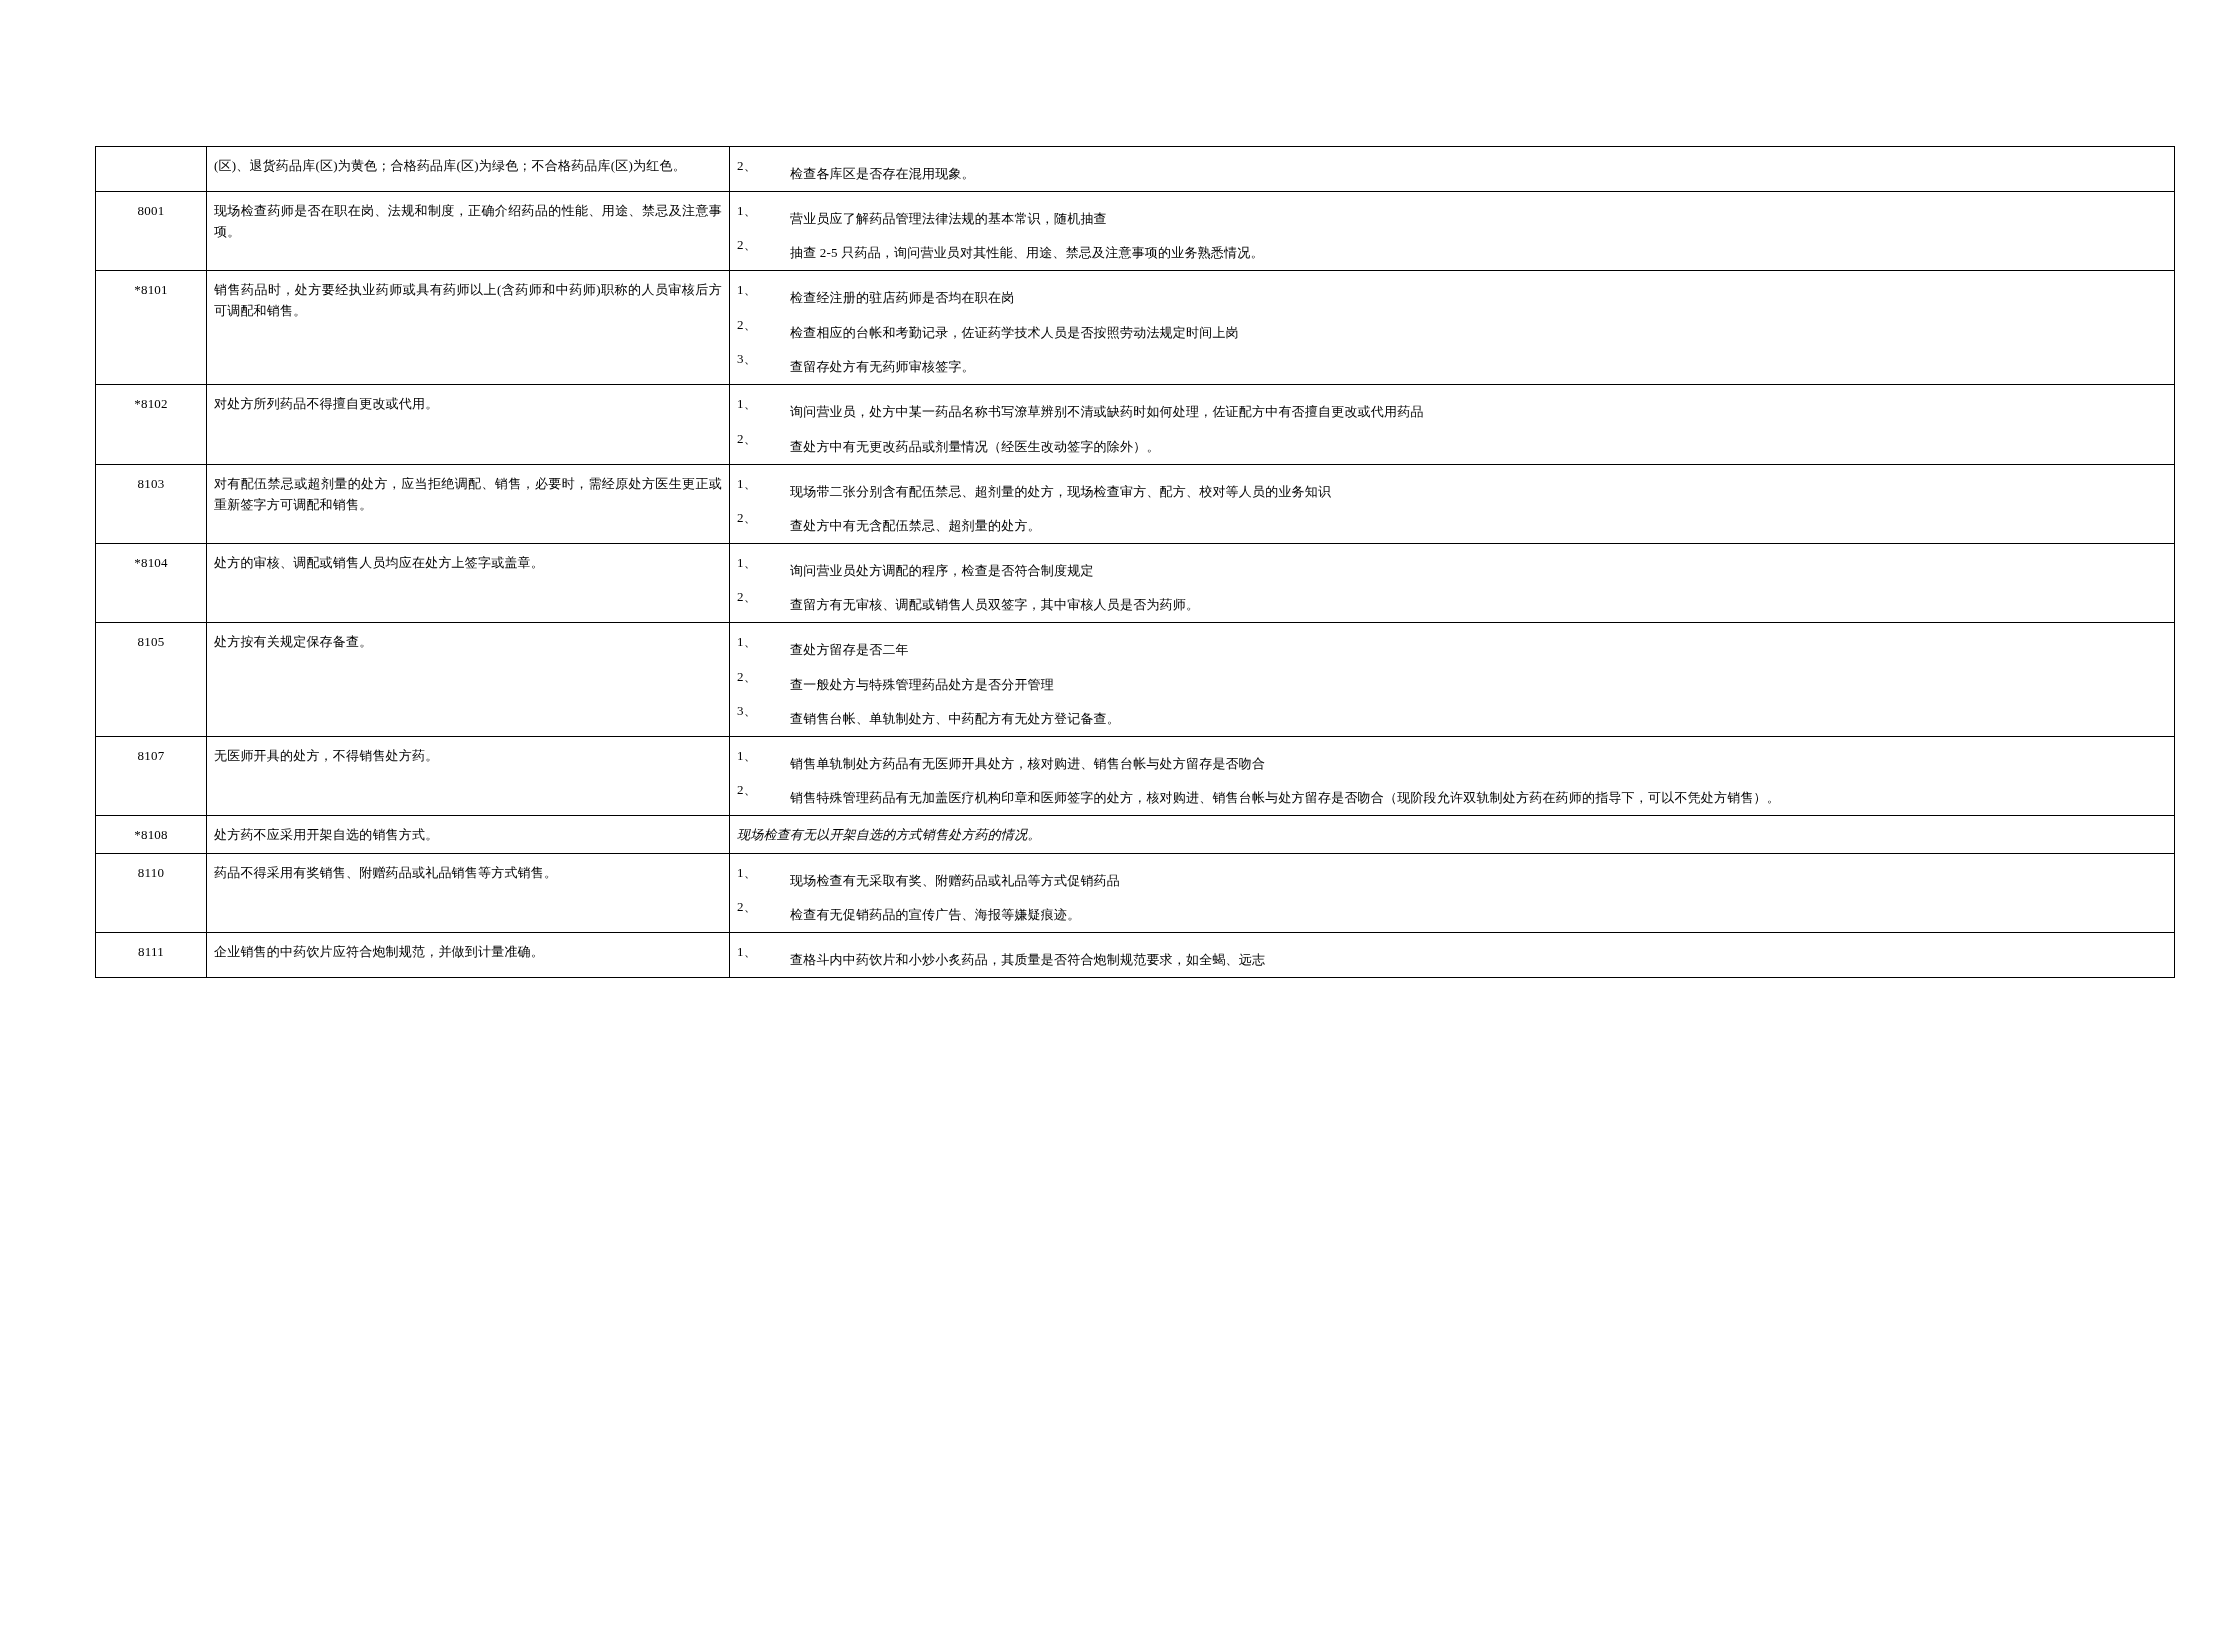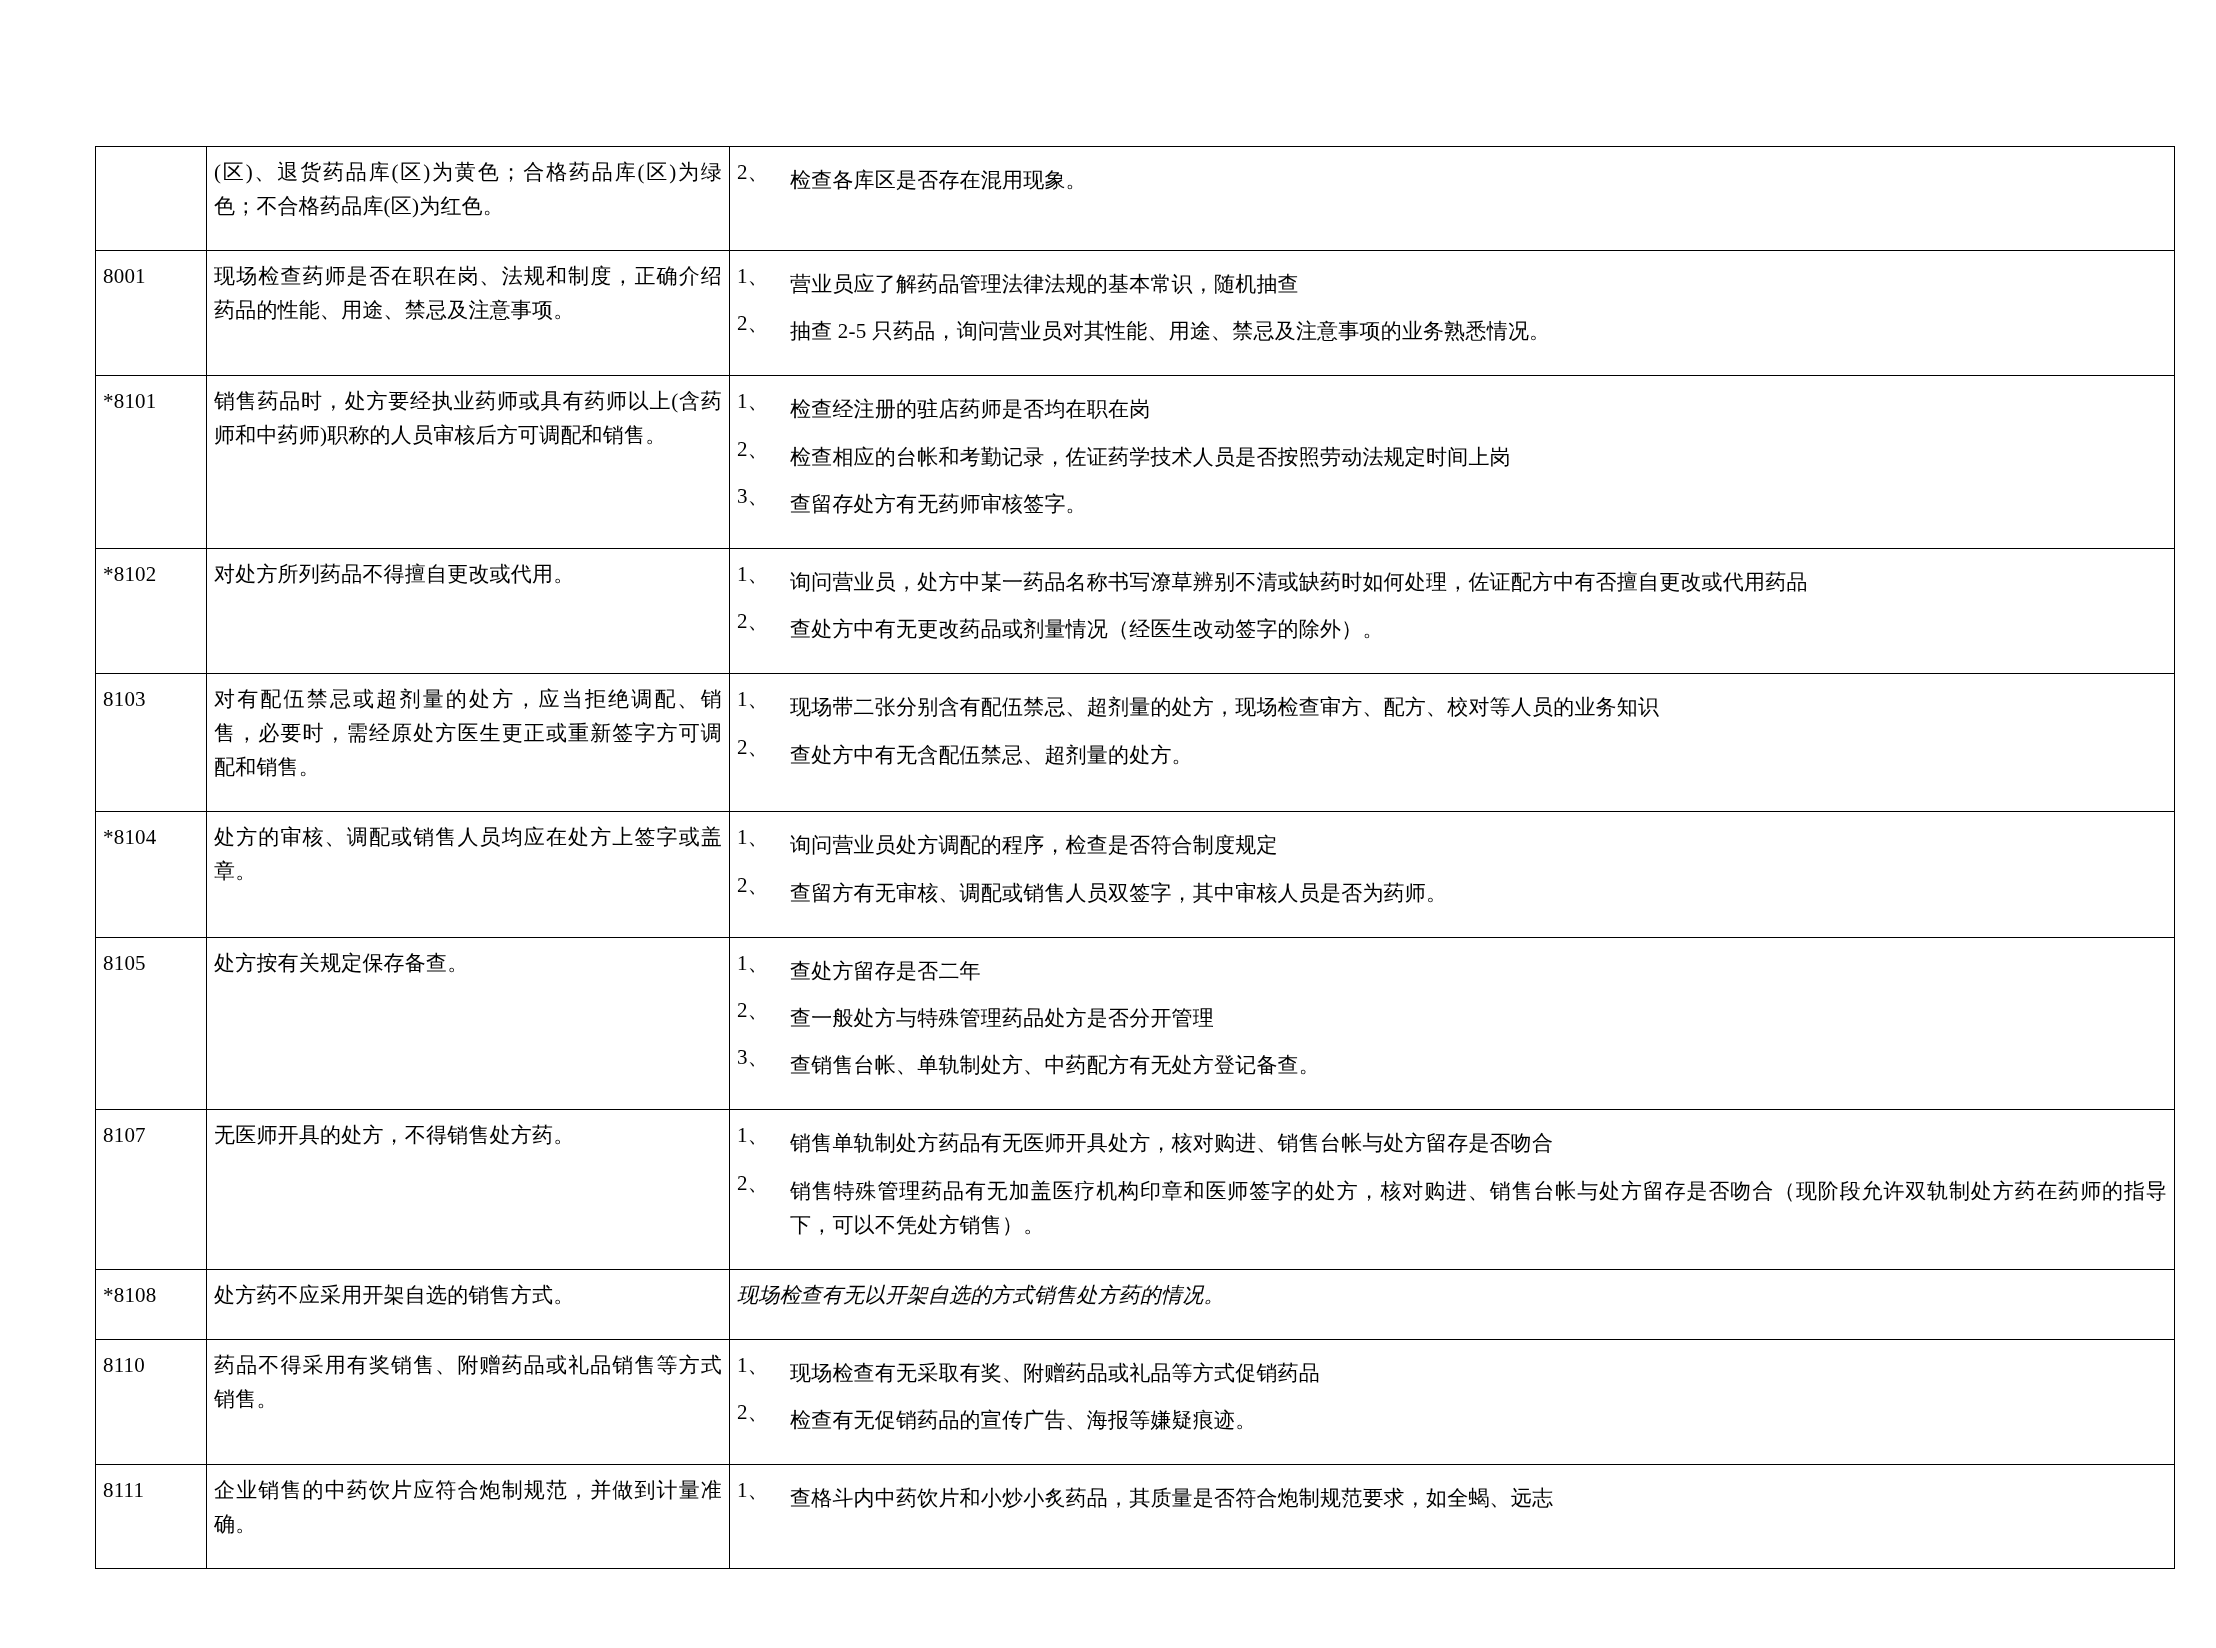--- a/index.html
+++ b/index.html
@@ -23,31 +23,31 @@
   }
   table.inspect-table {
     border-collapse: collapse;
     table-layout: fixed;
     width: 2079px;
     border: 1.3px solid #000000;
   }
   table.inspect-table td {
     border: 1.3px solid #000000;
     vertical-align: top;
-    padding: 8px 7px 27px 7px;
-    font-size: 21px;
+    padding: 8px 7px 7px 7px;
+    font-size: 13px;
     line-height: 1.62;
     letter-spacing: 0.2px;
   }
   col.col-code { width: 111px; }
   col.col-req  { width: 523px; }
   col.col-meth { width: 1445px; }
 
   td.code-cell {
-    text-align: left;
+    text-align: center;
     font-size: 17.7px;
     white-space: nowrap;
     padding-top: 8.9px;
   }
   td.req-cell {
     text-align: justify;
     text-justify: inter-ideograph;
   }
   td.meth-cell {
     padding-left: 9.8px;

